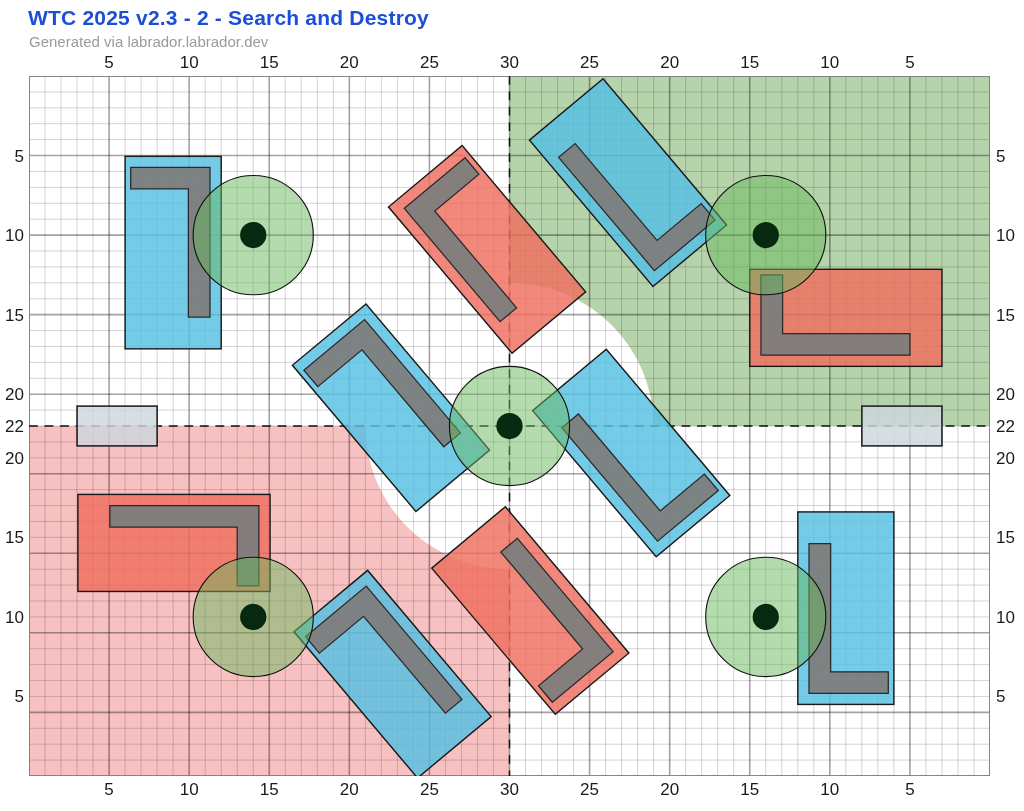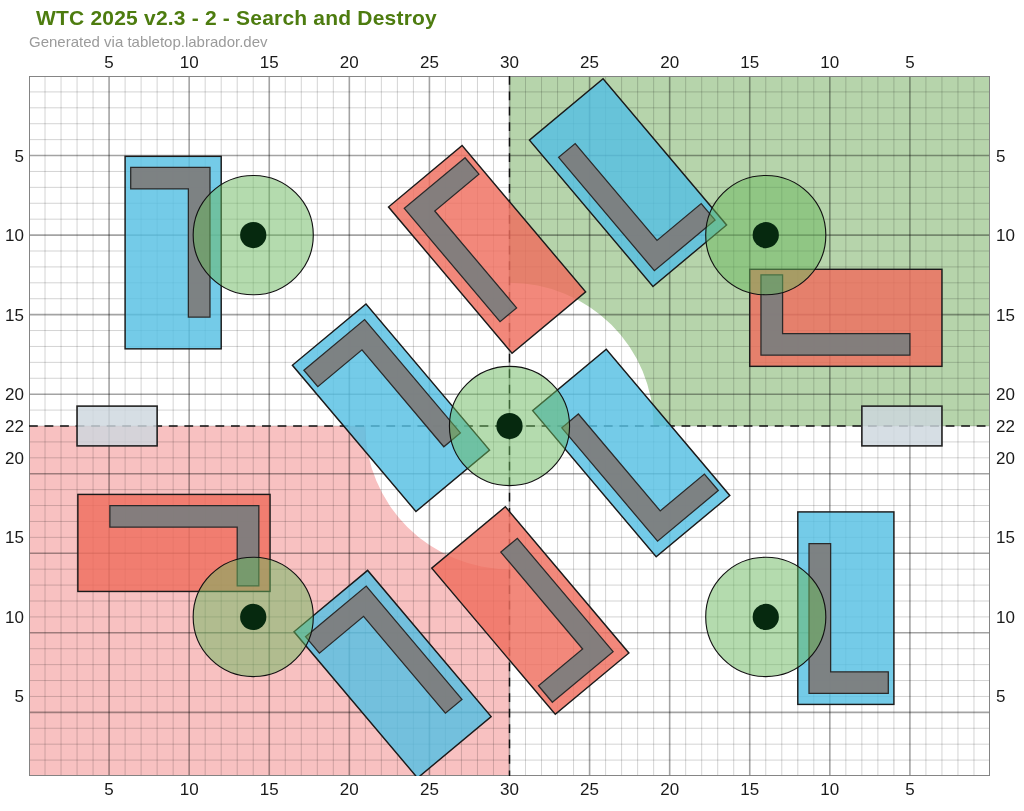--- a/index.html
+++ b/index.html
@@ -1,34 +1,34 @@
 <!DOCTYPE html>
 <html><head>
 <meta charset="utf-8">
 <style>
   html,body{margin:0;padding:0;background:#ffffff;}
   .page{position:relative;width:1024px;height:811px;background:#ffffff;overflow:hidden;
         font-family:"Liberation Sans", sans-serif;}
-  .title{position:absolute;left:36px;top:6px;font-size:21px;font-weight:bold;color:#4d7c0f;
+  .title{position:absolute;left:28px;top:6px;font-size:21px;font-weight:bold;color:#1d4ed8;
          letter-spacing:0.2px;white-space:nowrap;}
   .subtitle{position:absolute;left:29px;top:33px;font-size:15px;color:#9b9b9b;white-space:nowrap;}
   .plot{position:absolute;left:29px;top:76px;width:961px;height:700px;}
   .plot svg{position:absolute;left:0;top:0;width:100%;height:100%;display:block;}
   .axis-label{position:absolute;font-size:17px;color:#1a1a1a;white-space:nowrap;line-height:1;}
   .axis-top{transform:translate(-50%,0);}
   .axis-bottom{transform:translate(-50%,0);}
   .axis-left{transform:translate(-100%,-50%);}
   .axis-right{transform:translate(0,-50%);}
 </style>
 </head>
 <body>
 
 <div class="page">
   <div class="title">WTC 2025 v2.3 - 2 - Search and Destroy</div>
-  <div class="subtitle">Generated via tabletop.labrador.dev</div>
+  <div class="subtitle">Generated via labrador.labrador.dev</div>
   <div class="plot" id="plot">
       <svg viewBox="0 0 60 44" preserveAspectRatio="none">
         <path d="M30 0 H60 V22 H39 A9 9 0 0 0 30 13 Z" fill="#b6d4ab"></path>
         <path d="M30 44 H0 V22 H21 A9 9 0 0 0 30 31 Z" fill="#f8c1c1"></path>
         <g>
           <line x1="1" y1="0" x2="1" y2="44" stroke="rgba(0,0,0,0.20)" stroke-width="0.055"></line>
           <line x1="2" y1="0" x2="2" y2="44" stroke="rgba(0,0,0,0.20)" stroke-width="0.055"></line>
           <line x1="3" y1="0" x2="3" y2="44" stroke="rgba(0,0,0,0.20)" stroke-width="0.055"></line>
           <line x1="4" y1="0" x2="4" y2="44" stroke="rgba(0,0,0,0.20)" stroke-width="0.055"></line>
           <line x1="5" y1="0" x2="5" y2="44" stroke="rgba(0,0,0,0.36)" stroke-width="0.1"></line>

